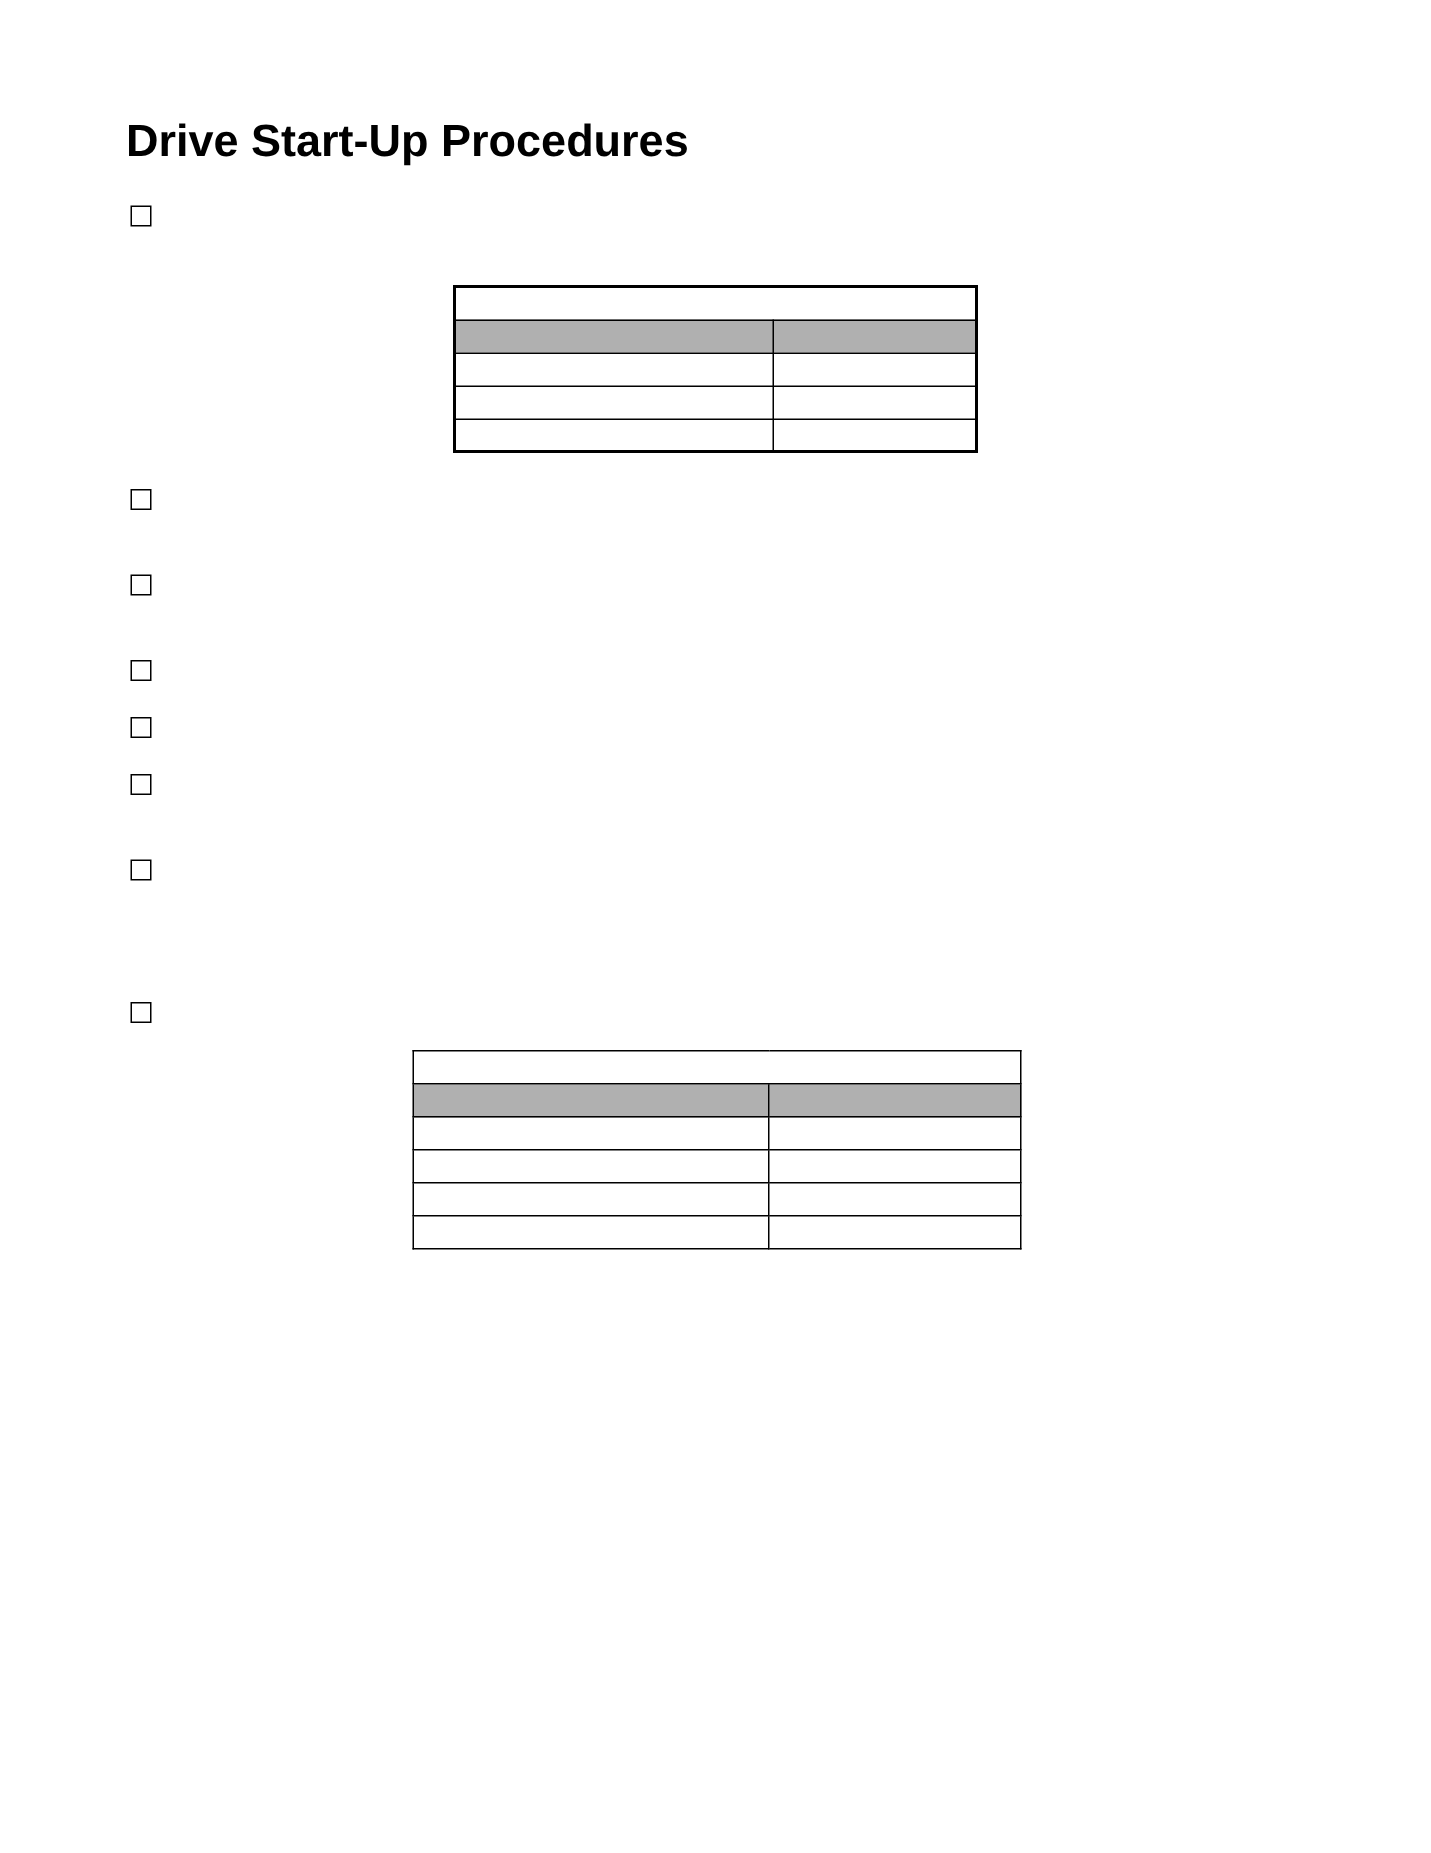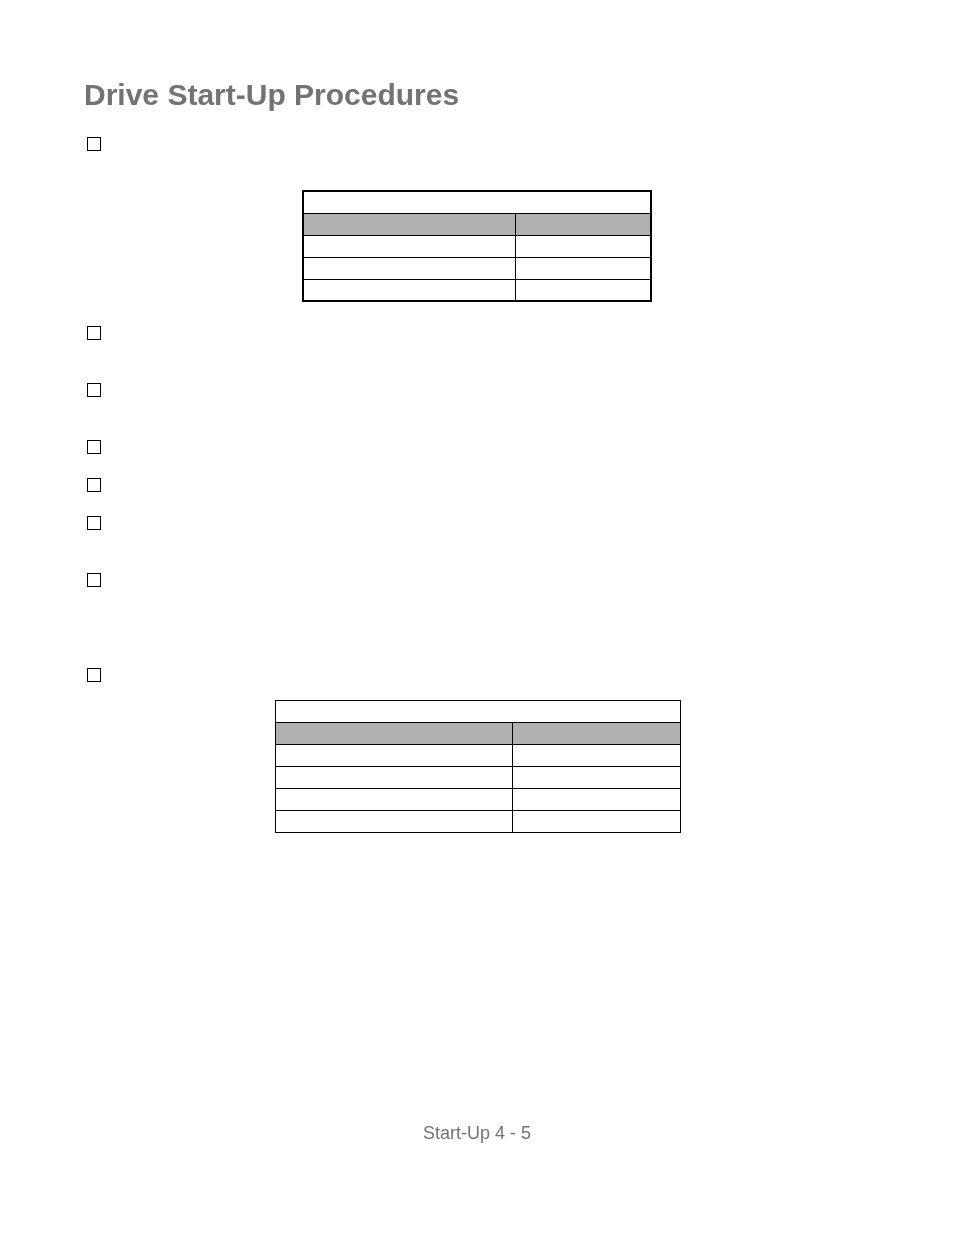--- a/index.html
+++ b/index.html
@@ -7,21 +7,21 @@
     padding: 0;
     background: #fff;
   }
   .page {
     width: 954px;
     height: 1235px;
     position: relative;
     box-sizing: border-box;
     background: #fff;
     font-family: Arial, Helvetica, sans-serif;
-    color: #737373;
+    color: #000000;
   }
   .title {
     position: absolute;
     left: 84px;
     top: 78px;
     font-family: Arial, Helvetica, sans-serif;
     font-weight: 700;
     font-size: 30px;
   }
   .checkbox {
@@ -130,14 +130,13 @@
       <td class="c1"></td>
       <td class="c2"></td>
     </tr>
     <tr>
       <td class="c1"></td>
       <td class="c2"></td>
     </tr>
   </tbody>
     </table>
 
-  <div class="footer">Start-Up  4 - 5</div>
 </div>
 
 </body></html>

